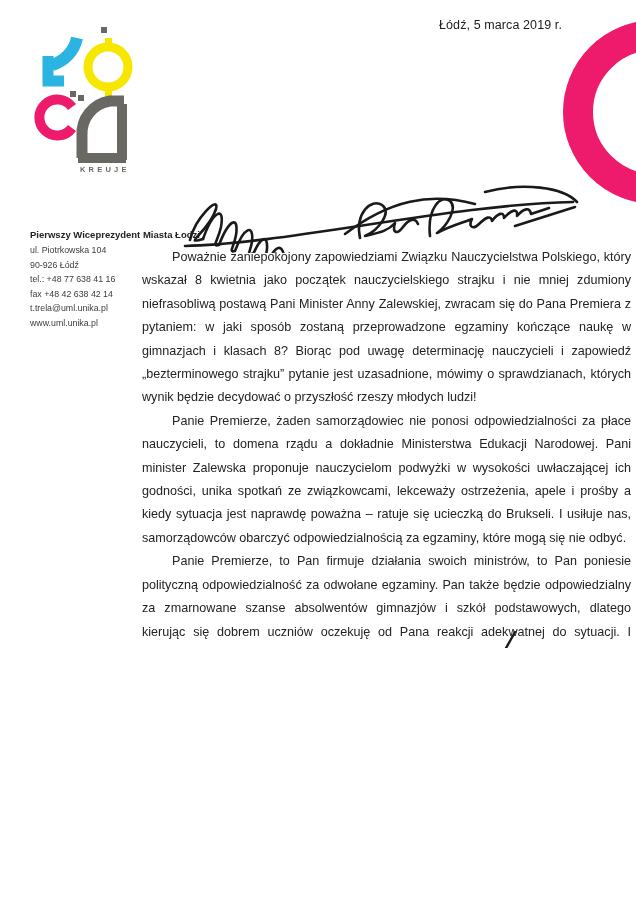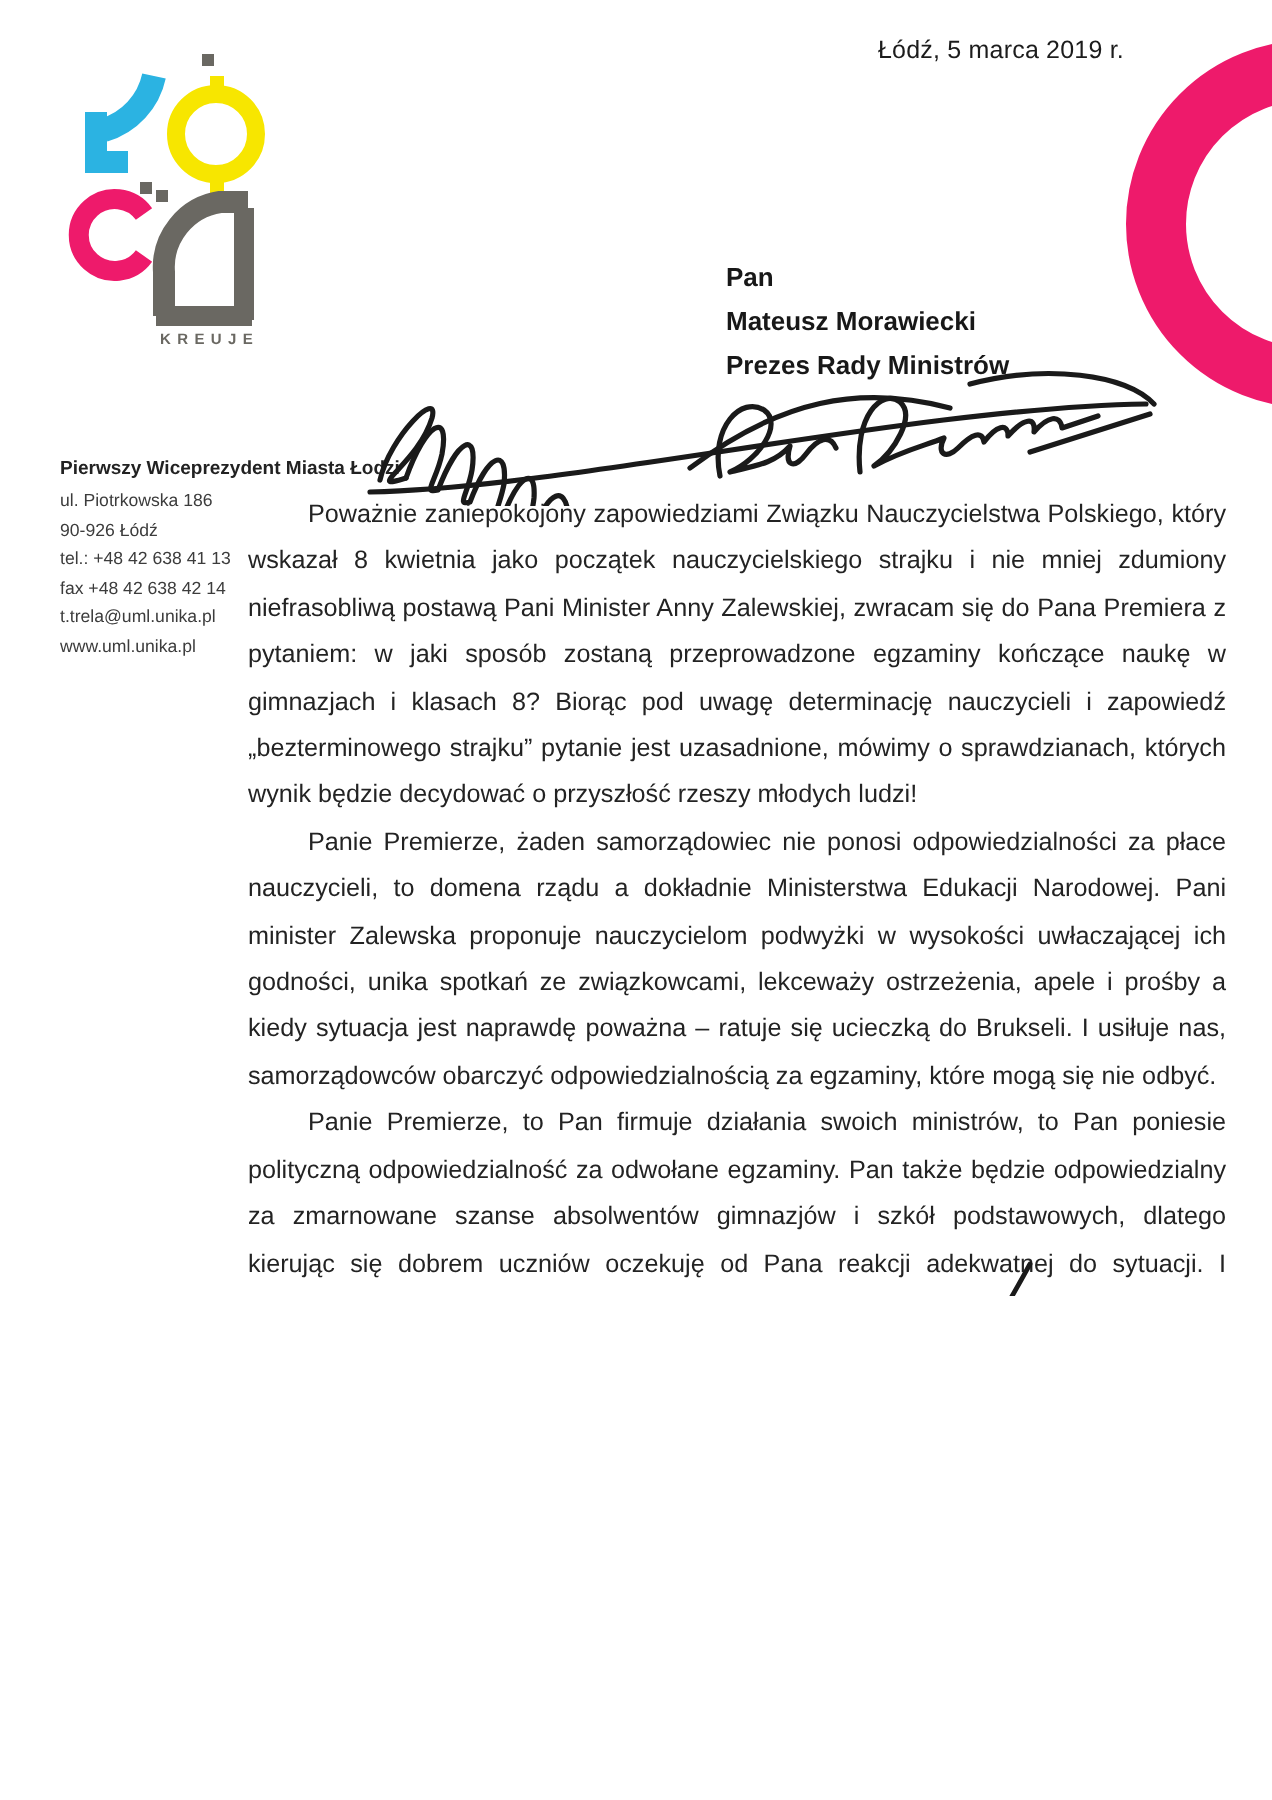--- a/index.html
+++ b/index.html
@@ -21,21 +21,21 @@
     position:absolute;left:30px;top:218px;font-size:9.5px;font-weight:bold;color:#222;margin-top:11px;
   }
   .sender-address{
     position:absolute;left:30px;top:243px;font-size:8.8px;line-height:14.6px;color:#3c3c3c;
   }
   .recipient{
     position:absolute;left:363px;top:128px;font-size:13px;font-weight:bold;
     line-height:22px;color:#181818;
   }
   .body-text{
-    position:absolute;left:124px;top:246px;width:489px;
+    position:absolute;left:142px;top:246px;width:489px;
     font-size:12.6px;line-height:23.4px;text-align:justify;color:#232323;
   }
   .body-text p{margin:0;text-indent:30px;}
   .signature-name{
     position:absolute;left:352px;top:717px;width:140px;text-align:center;
     font-size:13px;font-weight:bold;color:#181818;
   }
   .scrawl{position:absolute;pointer-events:none;}
 </style>
 </head>
@@ -74,33 +74,28 @@
     </g>
   </svg>
 
   <div class="date-line">Łódź, 5 marca 2019 r.</div>
 
   <div class="logo-caption">KREUJE</div>
 
   <div class="sender-title">Pierwszy Wiceprezydent Miasta Łodzi</div>
 
   <div class="sender-address">
-    <div>ul. Piotrkowska 186</div>
+    <div>ul. Piotrkowska 104</div>
     <div>90-926 Łódź</div>
-    <div>tel.: +48 42 638 41 13</div>
+    <div>tel.: +48 77 638 41 16</div>
     <div>fax +48 42 638 42 14</div>
     <div>t.trela@uml.unika.pl</div>
     <div>www.uml.unika.pl</div>
   </div>
 
-  <div class="recipient">
-    <div>Pan</div>
-    <div>Mateusz Morawiecki</div>
-    <div>Prezes Rady Ministrów</div>
-  </div>
 
   <svg class="scrawl" style="left:175px;top:178px" width="410" height="75" viewBox="0 0 410 75">
     <g fill="none" stroke="#1a1a1a" stroke-width="2.6" stroke-linecap="round" stroke-linejoin="round">
       <path d="M15,62 C20,40 45,16 41,31 C34,54 6,68 28,61"></path>
       <path d="M28,61 c10,-28 22,-34 18,-12 c-3,14 -10,20 -2,18 c10,-26 20,-30 17,-10 c-2,12 -8,18 -1,16 c9,-24 19,-28 17,-9 c-2,11 -7,17 0,15 c8,-20 16,-24 15,-8 c-1,10 -5,15 1,13 c7,-16 14,-19 16,-6"></path>
       <path d="M10,68 C110,66 280,26 398,24"></path>
       <path d="M170,56 C215,22 255,14 300,26"></path>
       <path d="M185,60 C180,35 196,20 207,27 C217,34 204,52 190,58 c12,-3 22,-4 30,-13 c-3,10 2,12 8,4 c6,-8 12,-10 15,-3"></path>
       <path d="M255,58 C252,30 266,16 275,23 C283,30 272,48 262,55 c15,-8 25,-10 35,-14 c-4,8 1,11 7,5 c7,-7 12,-9 13,-3 c6,-8 12,-10 12,-3 c8,-9 14,-10 13,-2 c7,-8 13,-9 14,-2 l18,-6"></path>
       <path d="M310,14 C348,4 388,9 402,24"></path>

